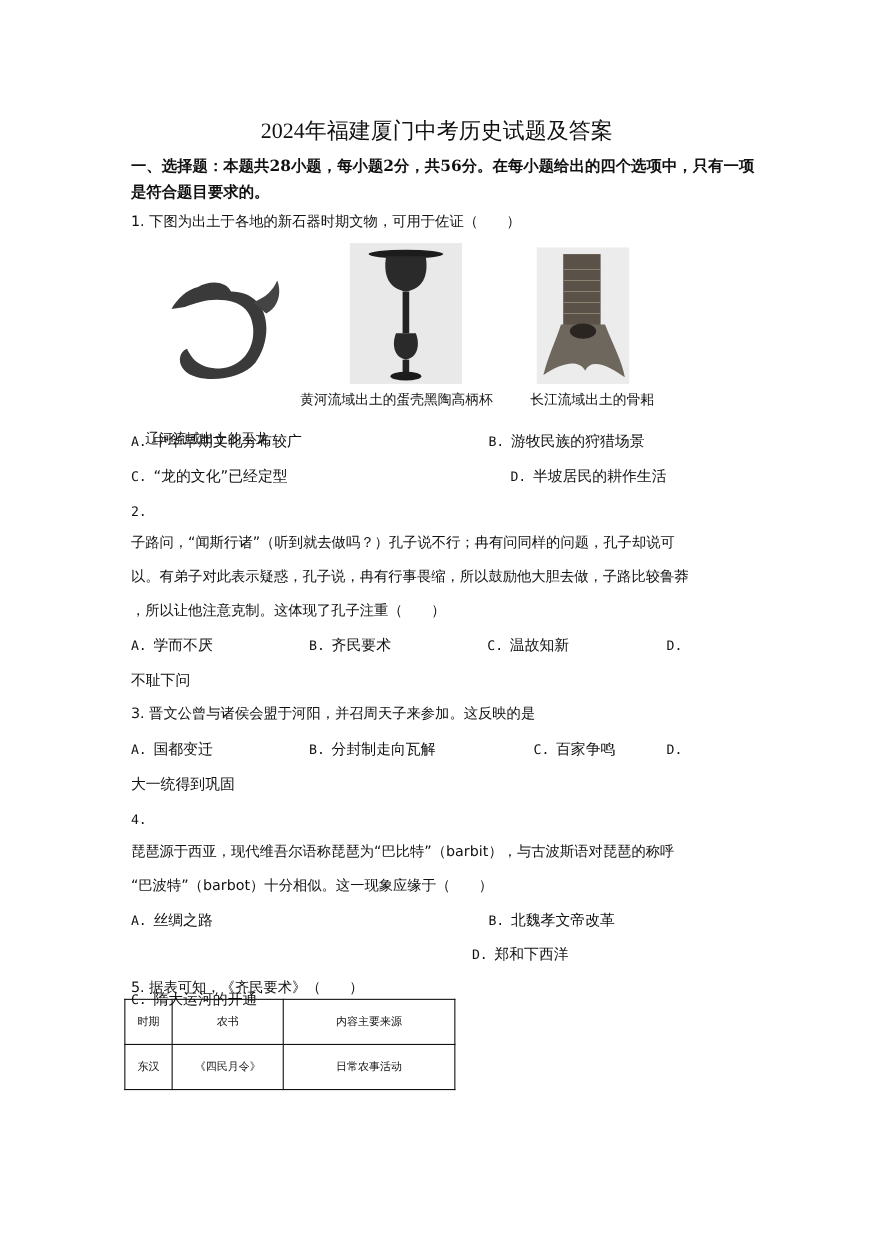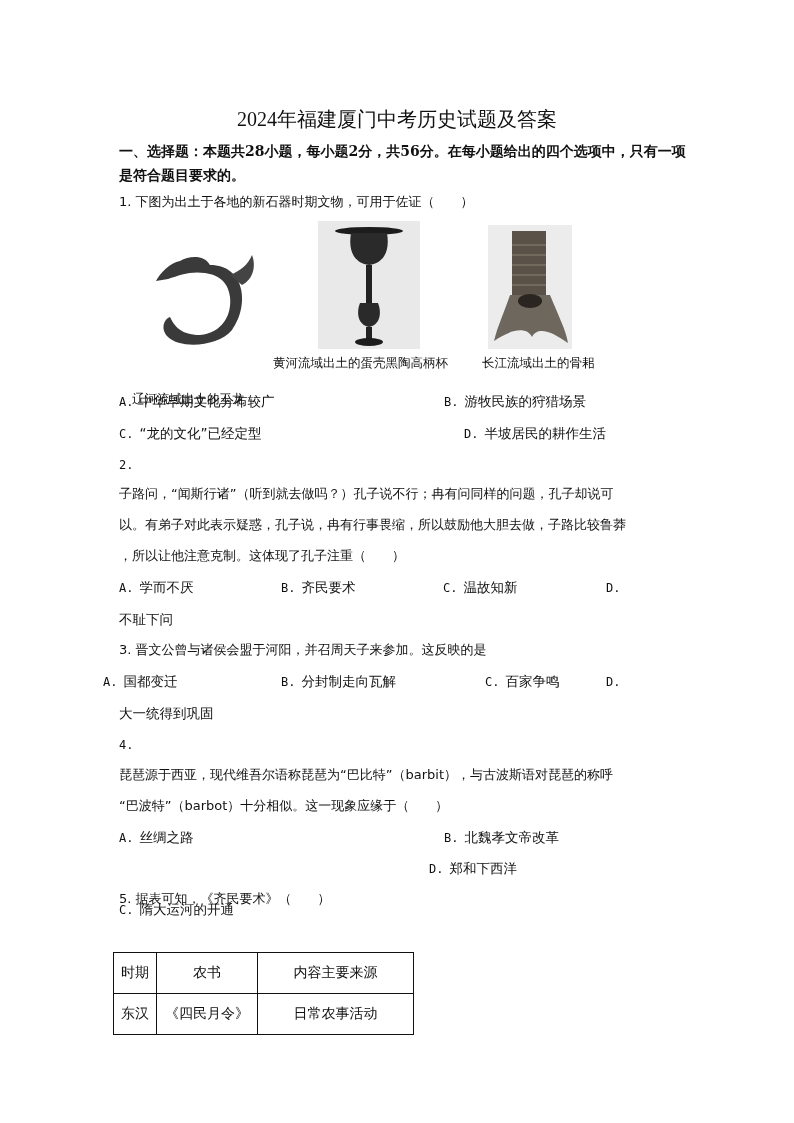--- a/index.html
+++ b/index.html
@@ -7,21 +7,21 @@
          font-family:"DejaVu Sans","Liberation Sans",sans-serif; color:#111; }
   .page { position:absolute; left:0; top:0; width:794px; height:1123px; background:#fff; }
   .line { position:absolute; left:119px; font-size:13px; line-height:18px; white-space:nowrap; }
   .title { position:absolute; left:0; width:794px; top:106px; text-align:center;
            font-family:Liberation Serif, serif; font-size:20px; line-height:26px; color:#111; }
   .bold { font-weight:bold; font-family:"DejaVu Serif","Liberation Serif",serif; font-size:14px; }
   .opt { position:absolute; font-size:13.5px; line-height:18px; white-space:nowrap; }
   .opt .lbl { font-family:"DejaVu Sans Mono","Liberation Mono",monospace; font-size:12px; margin-right:6px; }
   .fig { position:absolute; }
   .caption { position:absolute; top:355px; font-size:12.5px; line-height:16px; white-space:nowrap; }
-  table.t { position:absolute; left:113px; top:952px; border-collapse:collapse; font-size:14px; }
+  table.t { position:absolute; left:113px; top:908px; border-collapse:collapse; font-size:10px; }
   table.t td { border:1px solid #111; height:40px; text-align:center; padding:0 6px; }
 </style>
 </head>
 <body>
 
 <div class="page">
 
   <div class="title">2024年福建厦门中考历史试题及答案</div>
 
   <div class="line bold" style="top:142px;">一、选择题：本题共28小题，每小题2分，共56分。在每小题给出的四个选项中，只有一项</div>
@@ -90,21 +90,21 @@
   </div>
   <div class="opt" style="left:443px; top:578px;">
     <span class="lbl">C.</span><span>温故知新</span>
   </div>
   <div class="opt" style="left:606px; top:578px;">
     <span class="lbl">D.</span>
   </div>
   <div class="opt" style="left:119px; top:610px;">不耻下问</div>
 
   <div class="line" style="top:641px;">3. 晋文公曾与诸侯会盟于河阳，并召周天子来参加。这反映的是</div>
-  <div class="opt" style="left:103px; top:672px;">
+  <div class="opt" style="left:119px; top:672px;">
     <span class="lbl">A.</span><span>国都变迁</span>
   </div>
   <div class="opt" style="left:281px; top:672px;">
     <span class="lbl">B.</span><span>分封制走向瓦解</span>
   </div>
   <div class="opt" style="left:443px; top:672px;margin-left:42px;">
     <span class="lbl">C.</span><span>百家争鸣</span>
   </div>
   <div class="opt" style="left:606px; top:672px;">
     <span class="lbl">D.</span>

